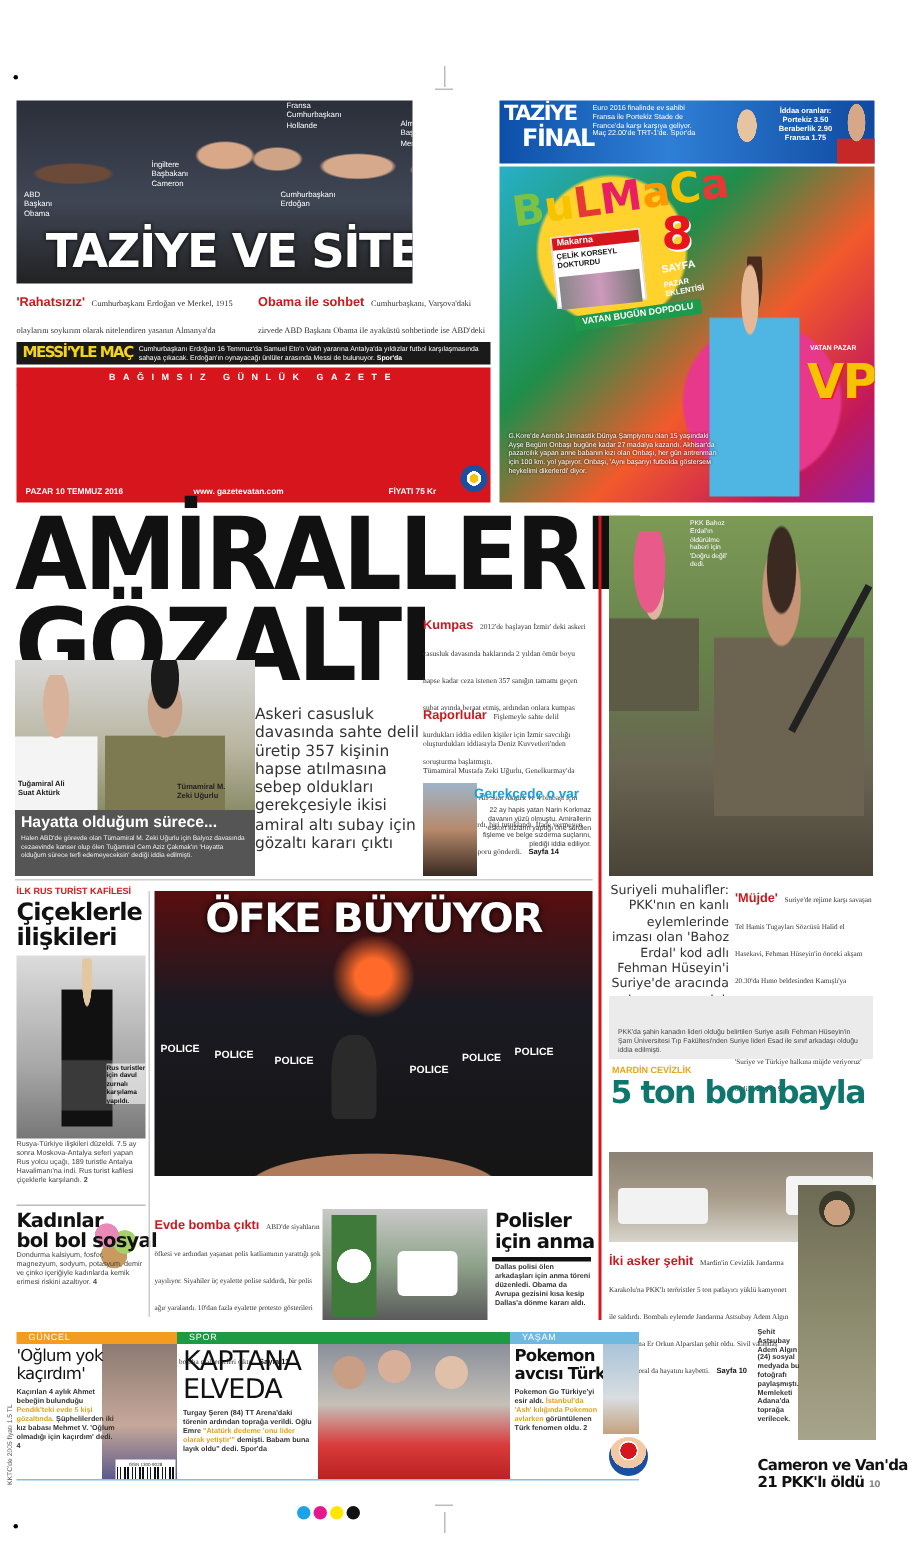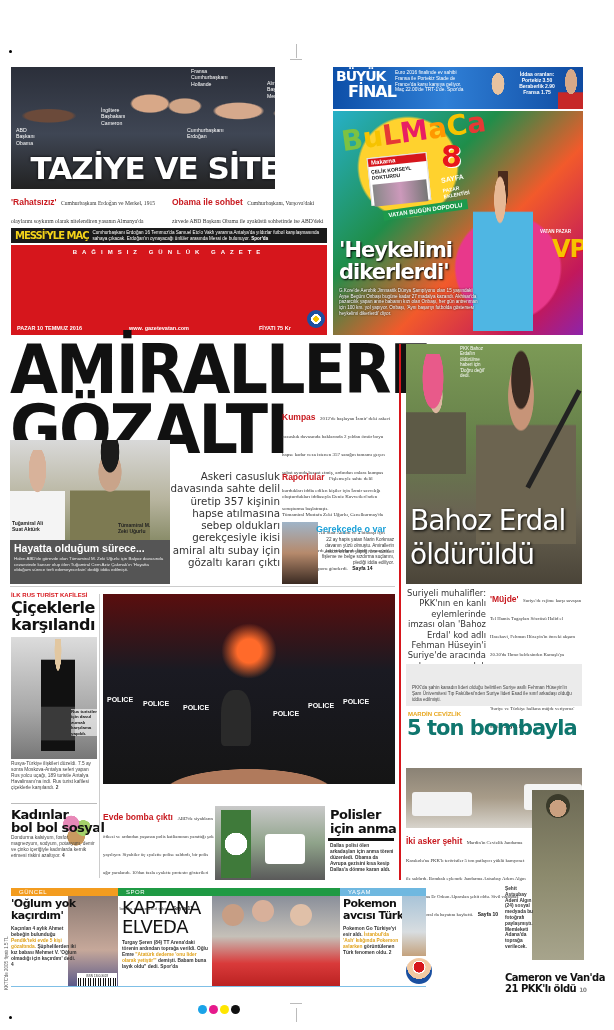--- a/index.html
+++ b/index.html
@@ -79,21 +79,21 @@
 
 <div class="abs" style="left:11px;top:245px;width:316px;height:90px;background:#d6161c">
   <div class="abs txt-white" style="left:0;top:4px;width:316px;text-align:center;font-size:6px;font-weight:bold;letter-spacing:5px">BAĞIMSIZ GÜNLÜK GAZETE</div>
   <div class="abs txt-white" style="left:6px;top:80px;font-size:5.5px;font-weight:bold">PAZAR 10 TEMMUZ 2016</div>
   <div class="abs txt-white" style="left:118px;top:80px;font-size:5.5px;font-weight:bold">www. gazetevatan.com</div>
   <div class="abs txt-white" style="left:248px;top:80px;font-size:5.5px;font-weight:bold">FİYATI 75 Kr</div>
   <div class="abs" style="left:296px;top:65px;width:18px;height:18px;border-radius:50%;background:radial-gradient(circle,#f6c300 0 22%,#fff 23% 38%,#1d4fa0 39%)"></div>
 </div>
 
 <div class="abs photo ph-sport" style="left:333px;top:67px;width:250px;height:42px">
-  <div class="abs heavy txt-white" style="left:3px;top:1px;font-size:14px;line-height:16px">BÜYÜK</div>
+  <div class="abs heavy txt-white" style="left:3px;top:1px;font-size:14px;line-height:16px">TAZİYE</div>
   <div class="abs heavy txt-white" style="left:15px;top:16px;font-size:16px;line-height:18px">FİNAL</div>
   <div class="abs txt-white" style="left:62px;top:3px;width:76px;font-size:4.8px;line-height:5.8px"><span>Euro 2016 finalinde ev sahibi Fransa ile Portekiz Stade de France'da karşı karşıya geliyor. Maç 22.00'de TRT-1'de.</span> <span>Spor'da</span></div>
   <div class="abs" style="left:150px;top:0;width:30px;height:42px;background:radial-gradient(ellipse at 50% 40%,#e8c3a0 0 30%,transparent 31%)"></div>
   <div class="abs" style="left:225px;top:0;width:26px;height:42px;background:radial-gradient(ellipse at 50% 35%,#d6a888 0 32%,transparent 33%),linear-gradient(180deg,transparent 60%,#c62828 61%)"></div>
   <div class="abs txt-white" style="left:182px;top:4px;width:44px;text-align:center;font-size:5px;line-height:6px;font-weight:bold">
     <div>İddaa oranları:</div>
     <div>Portekiz 3.50</div>
     <div>Beraberlik 2.90</div>
     <div>Fransa 1.75</div>
   </div>
@@ -107,67 +107,59 @@
   <div class="abs" style="left:108px;top:64px;font-size:7px;font-weight:bold;color:#fff;transform:rotate(-10deg)">SAYFA</div>
   <div class="abs" style="left:110px;top:74px;width:30px;font-size:5px;font-weight:bold;color:#fff;transform:rotate(-10deg)">PAZAR EKLENTİSİ</div>
   <div class="abs" style="left:36px;top:44px;width:60px;height:48px;background:#fff;transform:rotate(-6deg);border:1px solid #ddd">
     <div style="background:#d6161c;color:#fff;font-size:6px;font-weight:bold;padding:1px 3px">Makarna</div>
     <div style="font-size:5px;font-weight:bold;padding:2px;color:#111">ÇELİK KORSEYL DOKTURDU</div>
     <div style="margin:2px;height:22px;background:linear-gradient(90deg,#888,#c9b,#777)"></div>
   </div>
   <div class="abs" style="left:50px;top:94px;background:#1d9a4c;color:#fff;font-size:6px;font-weight:bold;padding:2px 5px;transform:rotate(-8deg)">VATAN BUGÜN DOPDOLU</div>
   <div class="abs" style="left:140px;top:60px;width:60px;height:160px;background:radial-gradient(ellipse at 45% 18%,#e7b895 0 12%,transparent 13%),radial-gradient(ellipse at 50% 8%,#4a2a1c 0 12%,transparent 13%),linear-gradient(180deg,transparent 25%,#4fb6e3 26%)"></div>
   <div class="abs" style="left:207px;top:118px;font-size:4.5px;font-weight:bold;color:#fff">VATAN PAZAR</div>
-  <div class="abs heavy" style="left:219px;top:124px;font-size:24px;color:#f6c300;text-shadow:1px 1px 0 #e8161c">VP</div>
-  <div class="abs heavy txt-white" style="left:6px;top:128px;font-size:21px;line-height:22px;text-shadow:1px 1px 2px #000">
-    <div>'Heykelimi</div>
-    <div>dikerlerdi'</div>
-  </div>
+  <div class="abs heavy" style="left:205px;top:124px;font-size:32px;color:#f6c300;text-shadow:1px 1px 0 #e8161c">VP</div>
   <div class="abs txt-white" style="left:6px;top:177px;width:140px;font-size:4.6px;line-height:5.7px;text-shadow:0 0 2px #000">G.Kore'de Aerobik Jimnastik Dünya Şampiyonu olan 15 yaşındaki Ayşe Begüm Onbaşı bugüne kadar 27 madalya kazandı. Akhisar'da pazarcılık yapan anne babanın kızı olan Onbaşı, her gün antrenman için 100 km. yol yapıyor. Onbaşı, 'Aynı başarıyı futbolda gösterseм heykelimi dikerlerdi' diyor.</div>
 </div>
 
 <div class="abs heavy" style="left:10px;top:340px;font-size:62px;line-height:56px;letter-spacing:-2px;transform:scaleY(1.08);transform-origin:top left">
   <div>AMİRALLERE</div>
   <div>GÖZALTI</div>
 </div>
 <div class="abs photo ph-military" style="left:10px;top:440px;width:160px;height:100px">
   <div class="abs" style="left:0;top:10px;width:55px;height:90px;background:radial-gradient(ellipse at 50% 22%,#d8b29a 0 22%,transparent 23%),linear-gradient(180deg,transparent 45%,#f4f4f4 46%)"></div>
   <div class="abs" style="left:60px;top:0;width:80px;height:100px;background:radial-gradient(ellipse at 50% 12%,#1b1b1b 0 16%,transparent 17%),radial-gradient(ellipse at 50% 32%,#c9a48a 0 20%,transparent 21%),linear-gradient(180deg,transparent 50%,#7d7a52 51%)"></div>
   <div class="abs" style="left:2px;top:80px;width:40px;font-size:5px;font-weight:bold;color:#222">Tuğamiral Ali Suat Aktürk</div>
   <div class="abs" style="left:108px;top:82px;width:40px;font-size:5px;font-weight:bold;color:#222">Tümamiral M. Zeki Uğurlu</div>
 </div>
 <div class="abs" style="left:10px;top:540px;width:160px;height:44px;background:#555">
   <div class="abs txt-white" style="left:4px;top:2px;font-size:10.5px;font-weight:bold">Hayatta olduğum sürece...</div>
   <div class="abs" style="left:4px;top:16px;width:152px;font-size:4.4px;line-height:5.6px;color:#eee">Halen ABD'de görevde olan Tümamiral M. Zeki Uğurlu için Balyoz davasında cezaevinde kanser olup ölen Tuğamiral Cem Aziz Çakmak'ın 'Hayatta olduğum sürece terfi edemeyeceksin' dediği iddia edilmişti.</div>
 </div>
-<div class="abs cond" style="left:170px;top:470px;width:110px;font-size:10.3px;line-height:12.3px;text-align:right;color:#333">Askeri casusluk davasında sahte delil üretip 357 kişinin hapse atılmasına sebep oldukları gerekçesiyle ikisi amiral altı subay için gözaltı kararı çıktı</div>
+<div class="abs cond" style="left:170px;top:470px;width:110px;font-size:10.3px;line-height:12.3px;text-align:left;color:#333">Askeri casusluk davasında sahte delil üretip 357 kişinin hapse atılmasına sebep oldukları gerekçesiyle ikisi amiral altı subay için gözaltı kararı çıktı</div>
 <div class="abs" style="left:282px;top:406px;width:112px">
   <span class="lead">Kumpas</span>
   <span class="serif" style="font-size:5px;line-height:6.6px;color:#333">2012'de başlayan İzmir' deki askeri casusluk davasında haklarında 2 yıldan ömür boyu hapse kadar ceza istenen 357 sanığın tamamı geçen şubat ayında beraat etmiş, ardından onlara kumpas kurdukları iddia edilen kişiler için İzmir savcılığı soruşturma başlatmıştı.</span>
 </div>
 <div class="abs" style="left:282px;top:466px;width:112px">
   <span class="lead">Raporlular</span>
   <span class="serif" style="font-size:5px;line-height:6.6px;color:#333">Fişlemeyle sahte delil oluşturdukları iddiasıyla Deniz Kuvvetleri'nden Tümamiral Mustafa Zeki Uğurlu, Genelkurmay'da görevli Tuğamiral Ali Suat Aktürk ve 4 binbaşı için gözaltı kararı çıkardı, biri tutuklandı. İfade vermeyen amiraller sağlık raporu gönderdi.</span>
   <b style="font-size:5px">Sayfa 14</b>
 </div>
 <div class="abs photo ph-woman" style="left:282px;top:522px;width:36px;height:62px"></div>
 <div class="abs" style="left:316px;top:524px;font-size:9px;font-weight:bold;color:#1aa0d8">Gerekçede o var</div>
 <div class="abs" style="left:322px;top:537px;width:72px;font-size:4.6px;line-height:5.8px;text-align:right;color:#333">22 ay hapis yatan Narin Korkmaz davanın yüzü olmuştu. Amirallerin eskort kızların yaptığı öne sürülen fişleme ve belge sızdırma suçlarını, plediği iddia ediliyor.</div>
 
 <div class="abs rule-red" style="left:399px;top:344px;width:2px;height:536px"></div>
 
 <div class="abs photo ph-pkk" style="left:406px;top:344px;width:176px;height:240px">
   <div class="abs" style="left:0;top:10px;width:60px;height:120px;background:radial-gradient(ellipse at 45% 20%,#e85a8a 0 22%,transparent 23%),radial-gradient(ellipse at 50% 35%,#dcb6a0 0 15%,transparent 16%),linear-gradient(180deg,transparent 48%,#5d5a46 49%)"></div>
   <div class="abs" style="left:70px;top:0;width:100px;height:200px;background:radial-gradient(ellipse at 45% 18%,#3a2a22 0 12%,transparent 13%),radial-gradient(ellipse at 45% 26%,#c79478 0 16%,transparent 17%),linear-gradient(180deg,transparent 40%,#6c6450 41%)"></div>
   <div class="abs" style="left:145px;top:40px;width:5px;height:110px;background:#222;transform:rotate(28deg)"></div>
   <div class="abs txt-white" style="left:54px;top:2px;width:30px;font-size:4.5px;line-height:5.4px">PKK Bahoz Erdal'ın öldürülme haberi için 'Doğru değil' dedi.</div>
-  <div class="abs txt-white" style="left:4px;top:160px;font-size:28px;line-height:34px;font-family:'DejaVu Sans',sans-serif;text-shadow:1px 1px 3px #000;letter-spacing:-1px">
-    <div>Bahoz Erdal</div>
-    <div>öldürüldü</div>
-  </div>
 </div>
 <div class="abs cond" style="left:406px;top:588px;width:80px;font-size:8.4px;line-height:10.4px;text-align:right;color:#333">Suriyeli muhalifler: PKK'nın en kanlı eylemlerinde imzası olan 'Bahoz Erdal' kod adlı Fehman Hüseyin'i Suriye'de aracında havaya uçurduk</div>
 <div class="abs" style="left:490px;top:588px;width:92px">
   <span class="lead">'Müjde'</span>
   <span class="serif" style="font-size:4.8px;line-height:6.2px;color:#333">Suriye'de rejime karşı savaşan Tel Hamis Tugayları Sözcüsü Halid el Hasekavi, Fehman Hüseyin'in önceki akşam 20.30'da Hımo beldesinden Kamışlı'ya giderken aracında hedef alındığını söyledi. Araçtaki 8 kişinin öldüğünü belirten Hasekavi, 'Suriye ve Türkiye halkına müjde veriyoruz' dedi.</span>
   <b style="font-size:5px">Sayfa 9</b>
 </div>
 <div class="abs" style="left:406px;top:664px;width:176px;height:42px;background:#ebebeb">
   <div class="abs" style="left:6px;top:21px;width:165px;font-size:4.6px;line-height:5.8px;color:#444">PKK'da şahin kanadın lideri olduğu belirtilen Suriye asıllı Fehman Hüseyin'in Şam Üniversitesi Tıp Fakültesi'nden Suriye lideri Esad ile sınıf arkadaşı olduğu iddia edilmişti.</div>
 </div>
@@ -192,39 +184,40 @@
 <div class="abs" style="left:505px;top:972px;font-size:10px;line-height:11px;font-weight:bold;color:#111;font-family:'DejaVu Sans',sans-serif;letter-spacing:-0.5px">
   <div>Cameron ve Van'da</div>
   <div><span>21 PKK'lı öldü</span> <span style="font-size:6px;color:#888">10</span></div>
 </div>
 
 <div class="abs" style="left:10px;top:586px;width:385px;height:1px;background:#ccc"></div>
 
 <div class="abs" style="left:11px;top:592px;font-size:6px;font-weight:bold;color:#d6161c">İLK RUS TURİST KAFİLESİ</div>
 <div class="abs" style="left:11px;top:599px;font-size:16px;line-height:17px;font-family:'DejaVu Sans',sans-serif;font-weight:bold;letter-spacing:-0.5px">
   <div>Çiçeklerle</div>
-  <div>karşılandı</div>
+  <div>ilişkileri</div>
 </div>
 <div class="abs photo ph-tourist" style="left:11px;top:637px;width:86px;height:122px">
   <div class="abs" style="left:30px;top:2px;width:34px;height:112px;background:radial-gradient(ellipse at 50% 10%,#e2c7a0 0 14%,transparent 15%),linear-gradient(180deg,transparent 18%,#111 19% 60%,#3a3a3a 61% 90%,#111 91%)"></div>
   <div class="abs" style="left:60px;top:72px;width:26px;font-size:4.4px;line-height:5.4px;font-weight:bold;color:#111;background:rgba(255,255,255,.6)">Rus turistler için davul zurnalı karşılama yapıldı.</div>
 </div>
 <div class="abs" style="left:11px;top:761px;width:86px;font-size:4.8px;line-height:6px;color:#444"><span>Rusya-Türkiye ilişkileri düzeldi. 7.5 ay sonra Moskova-Antalya seferi yapan Rus yolcu uçağı, 189 turistle Antalya Havalimanı'na indi. Rus turist kafilesi çiçeklerle karşılandı.</span> <b>2</b></div>
 <div class="abs" style="left:11px;top:803px;width:86px;height:1px;background:#bbb"></div>
 
 <div class="abs photo ph-icecream" style="left:52px;top:806px;width:48px;height:44px"></div>
 <div class="abs" style="left:11px;top:808px;font-size:13px;line-height:13px;font-family:'DejaVu Sans',sans-serif;font-weight:bold;letter-spacing:-0.5px">
   <div>Kadınlar</div>
   <div>bol bol sosyal</div>
 </div>
 <div class="abs" style="left:11px;top:835px;width:86px;font-size:4.8px;line-height:6px;color:#444"><span>Dondurma kalsiyum, fosfor, magnezyum, sodyum, potasyum, demir ve çinko içeriğiyle kadınlarda kemik erimesi riskini azaltıyor.</span> <b>4</b></div>
 
 <div class="abs" style="left:99px;top:594px;width:1px;height:284px;background:#ccc"></div>
 
 <div class="abs photo ph-police" style="left:103px;top:594px;width:292px;height:190px">
+  <div class="abs heavy txt-white" style="left:4px;top:4px;width:284px;text-align:center;font-size:27px;line-height:30px;text-shadow:0 0 4px #000">ÖFKE BÜYÜYOR</div>
   <div class="abs txt-white" style="left:4px;top:102px;font-size:7px;font-weight:bold">POLICE</div>
   <div class="abs txt-white" style="left:40px;top:106px;font-size:7px;font-weight:bold">POLICE</div>
   <div class="abs txt-white" style="left:80px;top:110px;font-size:7px;font-weight:bold">POLICE</div>
   <div class="abs txt-white" style="left:170px;top:116px;font-size:7px;font-weight:bold">POLICE</div>
   <div class="abs txt-white" style="left:205px;top:108px;font-size:7px;font-weight:bold">POLICE</div>
   <div class="abs txt-white" style="left:240px;top:104px;font-size:7px;font-weight:bold">POLICE</div>
   <div class="abs" style="left:0;top:158px;width:292px;height:40px;background:radial-gradient(ellipse at 50% 100%,#b07a5c 0 40%,transparent 41%)"></div>
   <div class="abs" style="left:118px;top:96px;width:30px;height:56px;border-radius:40% 40% 10% 10%;background:#2a2a2a"></div>
 </div>
 <div class="abs" style="left:103px;top:806px;width:112px">
@@ -242,21 +235,21 @@
 </div>
 <div class="abs" style="left:328px;top:838px;width:66px;height:3px;background:#111"></div>
 <div class="abs" style="left:330px;top:843px;width:64px;font-size:4.8px;line-height:5.9px;font-weight:bold;color:#333">Dallas polisi ölen arkadaşları için anma töreni düzenledi. Obama da Avrupa gezisini kısa kesip Dallas'a dönme kararı aldı.</div>
 
 <div class="abs section-tab" style="left:11px;top:888px;width:107px;height:8px;background:#f39c1f">GÜNCEL</div>
 <div class="abs section-tab" style="left:118px;top:888px;width:222px;height:8px;background:#1f9a44">SPOR</div>
 <div class="abs section-tab" style="left:340px;top:888px;width:86px;height:8px;background:#6fb8e0">YAŞAM</div>
 
 <div class="abs" style="left:4px;top:920px;font-size:4.5px;color:#555;transform:rotate(-90deg);transform-origin:left top;white-space:nowrap;top:990px">KKTC'de 2005 fiyatı 1.5 TL</div>
 <div class="abs photo ph-baby" style="left:68px;top:896px;width:50px;height:90px"></div>
-<div class="abs" style="left:11px;top:898px;font-size:11px;line-height:12px;font-family:'DejaVu Sans',sans-serif;font-weight:bold;letter-spacing:-0.5px">
+<div class="abs" style="left:11px;top:898px;font-size:11px;line-height:12px;font-family:'DejaVu Sans',sans-serif;font-weight:normal;letter-spacing:-0.5px">
   <div>'Oğlum yok</div>
   <div>kaçırdım'</div>
 </div>
 <div class="abs" style="left:11px;top:926px;width:66px;font-size:4.8px;line-height:6px;font-weight:bold;color:#333">
   <span>Kaçırılan 4 aylık Ahmet bebeğin bulunduğu</span> <span style="color:#e0a21c">Pendik'teki evde 5 kişi gözaltında.</span> <span>Şüphelilerden iki kız babası Mehmet V. 'Oğlum olmadığı için kaçırdım' dedi.</span> <span>4</span>
 </div>
 <div class="abs" style="left:77px;top:973px;width:40px;height:14px;background:repeating-linear-gradient(90deg,#111 0 1px,#fff 1px 2px,#111 2px 3px,#fff 3px 5px);border:1px solid #fff">
   <div style="background:#fff;font-size:3px;text-align:center;color:#333">ISSN 1300-9028</div>
 </div>
 

